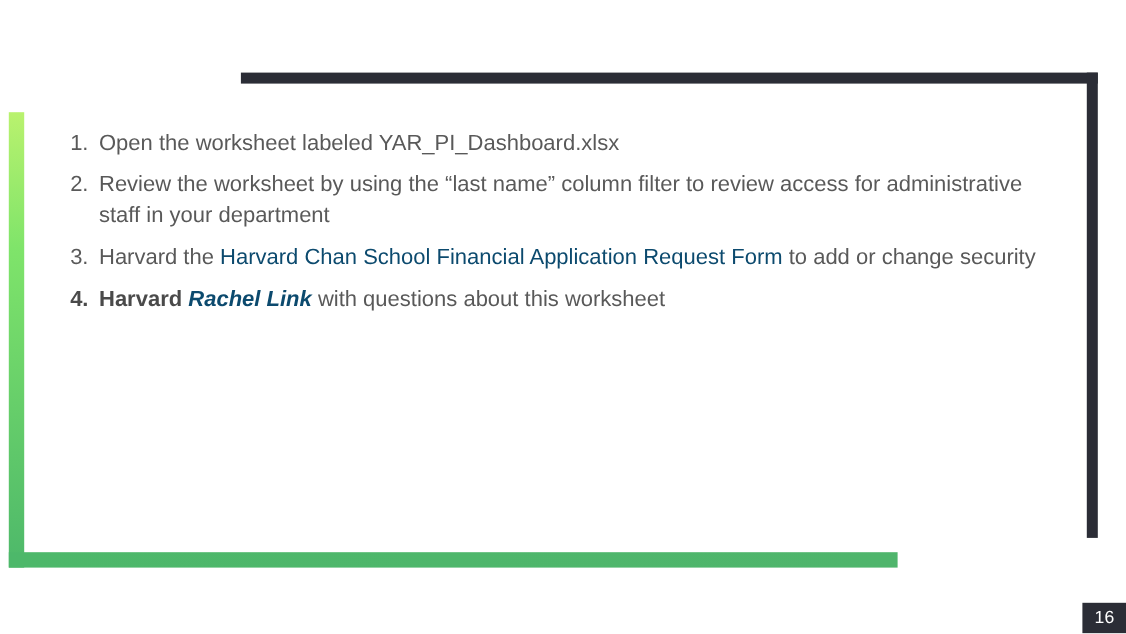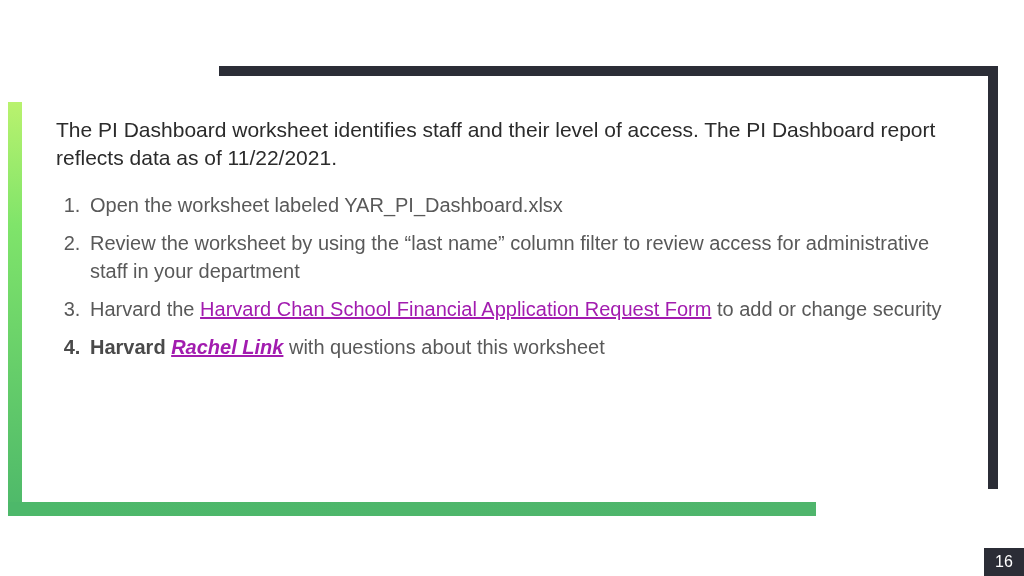--- a/index.html
+++ b/index.html
@@ -78,22 +78,21 @@
     font-size: 20px;
     line-height: 1.4;
     color: #595959;
     margin-bottom: 10px;
     padding-left: 4px;
   }
   ol.steps li.bold-item { font-weight: 700; color: #4a4a4a; }
   ol.steps li.bold-item .tail { font-weight: 400; color: #595959; text-align: center; }
   ol.steps li::marker { font-weight: inherit; }
   .link {
-    color: #a21caf;
-    text-decoration: underline;
+    color: #0c4a6e;
     cursor: pointer;
   }
   .link.bolditalic {
     font-weight: 700;
     font-style: italic;
   }
   .pagenum {
     position: absolute;
     right: 0;
     bottom: 0;
@@ -111,21 +110,20 @@
 <body>
 
 <div class="slide">
 
   <div class="frame-top"></div>
   <div class="frame-right"></div>
   <div class="frame-left"></div>
   <div class="frame-bottom"></div>
 
   <div class="body">
-    <p class="intro">The PI Dashboard worksheet identifies staff and their level of access. The PI Dashboard report reflects data as of 11/22/2021.</p>
     <ol class="steps">
       <li>Open the worksheet labeled YAR_PI_Dashboard.xlsx</li>
       <li>Review the worksheet by using the “last name” column filter to review access for administrative staff in your department</li>
       <li>
         <span>Harvard the </span><a class="link">Harvard Chan School Financial Application Request Form</a><span> to add or change security</span>
       </li>
       <li class="bold-item">
         <span>Harvard </span><a class="link bolditalic">Rachel Link</a><span class="tail"> with questions about this worksheet</span>
       </li>
     </ol>

